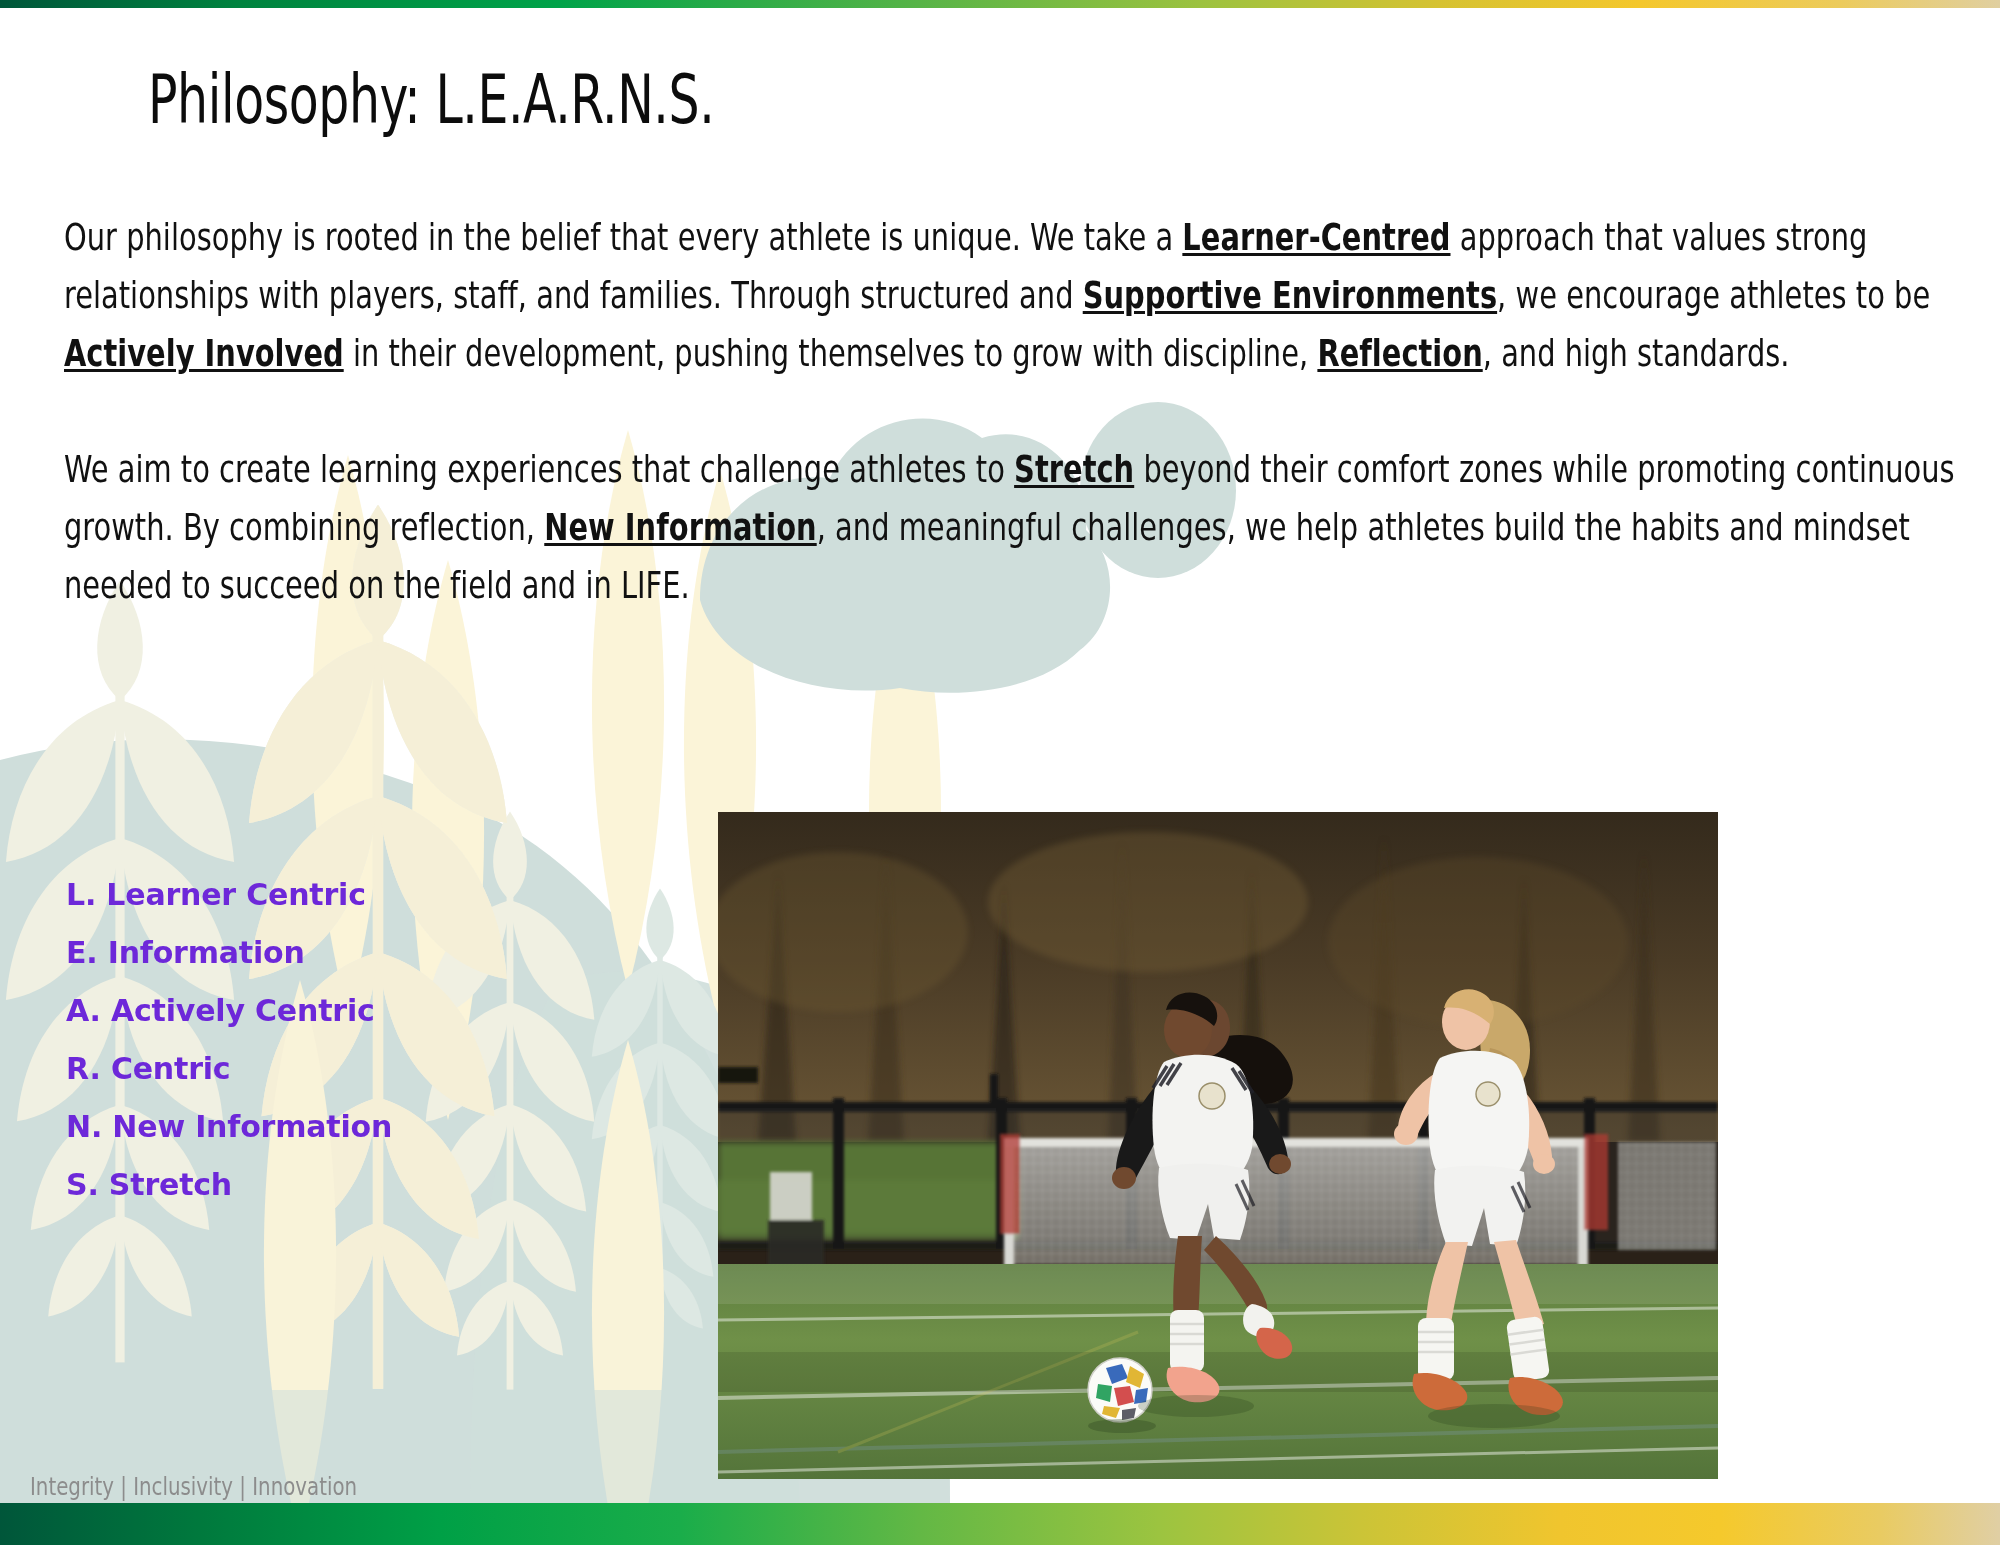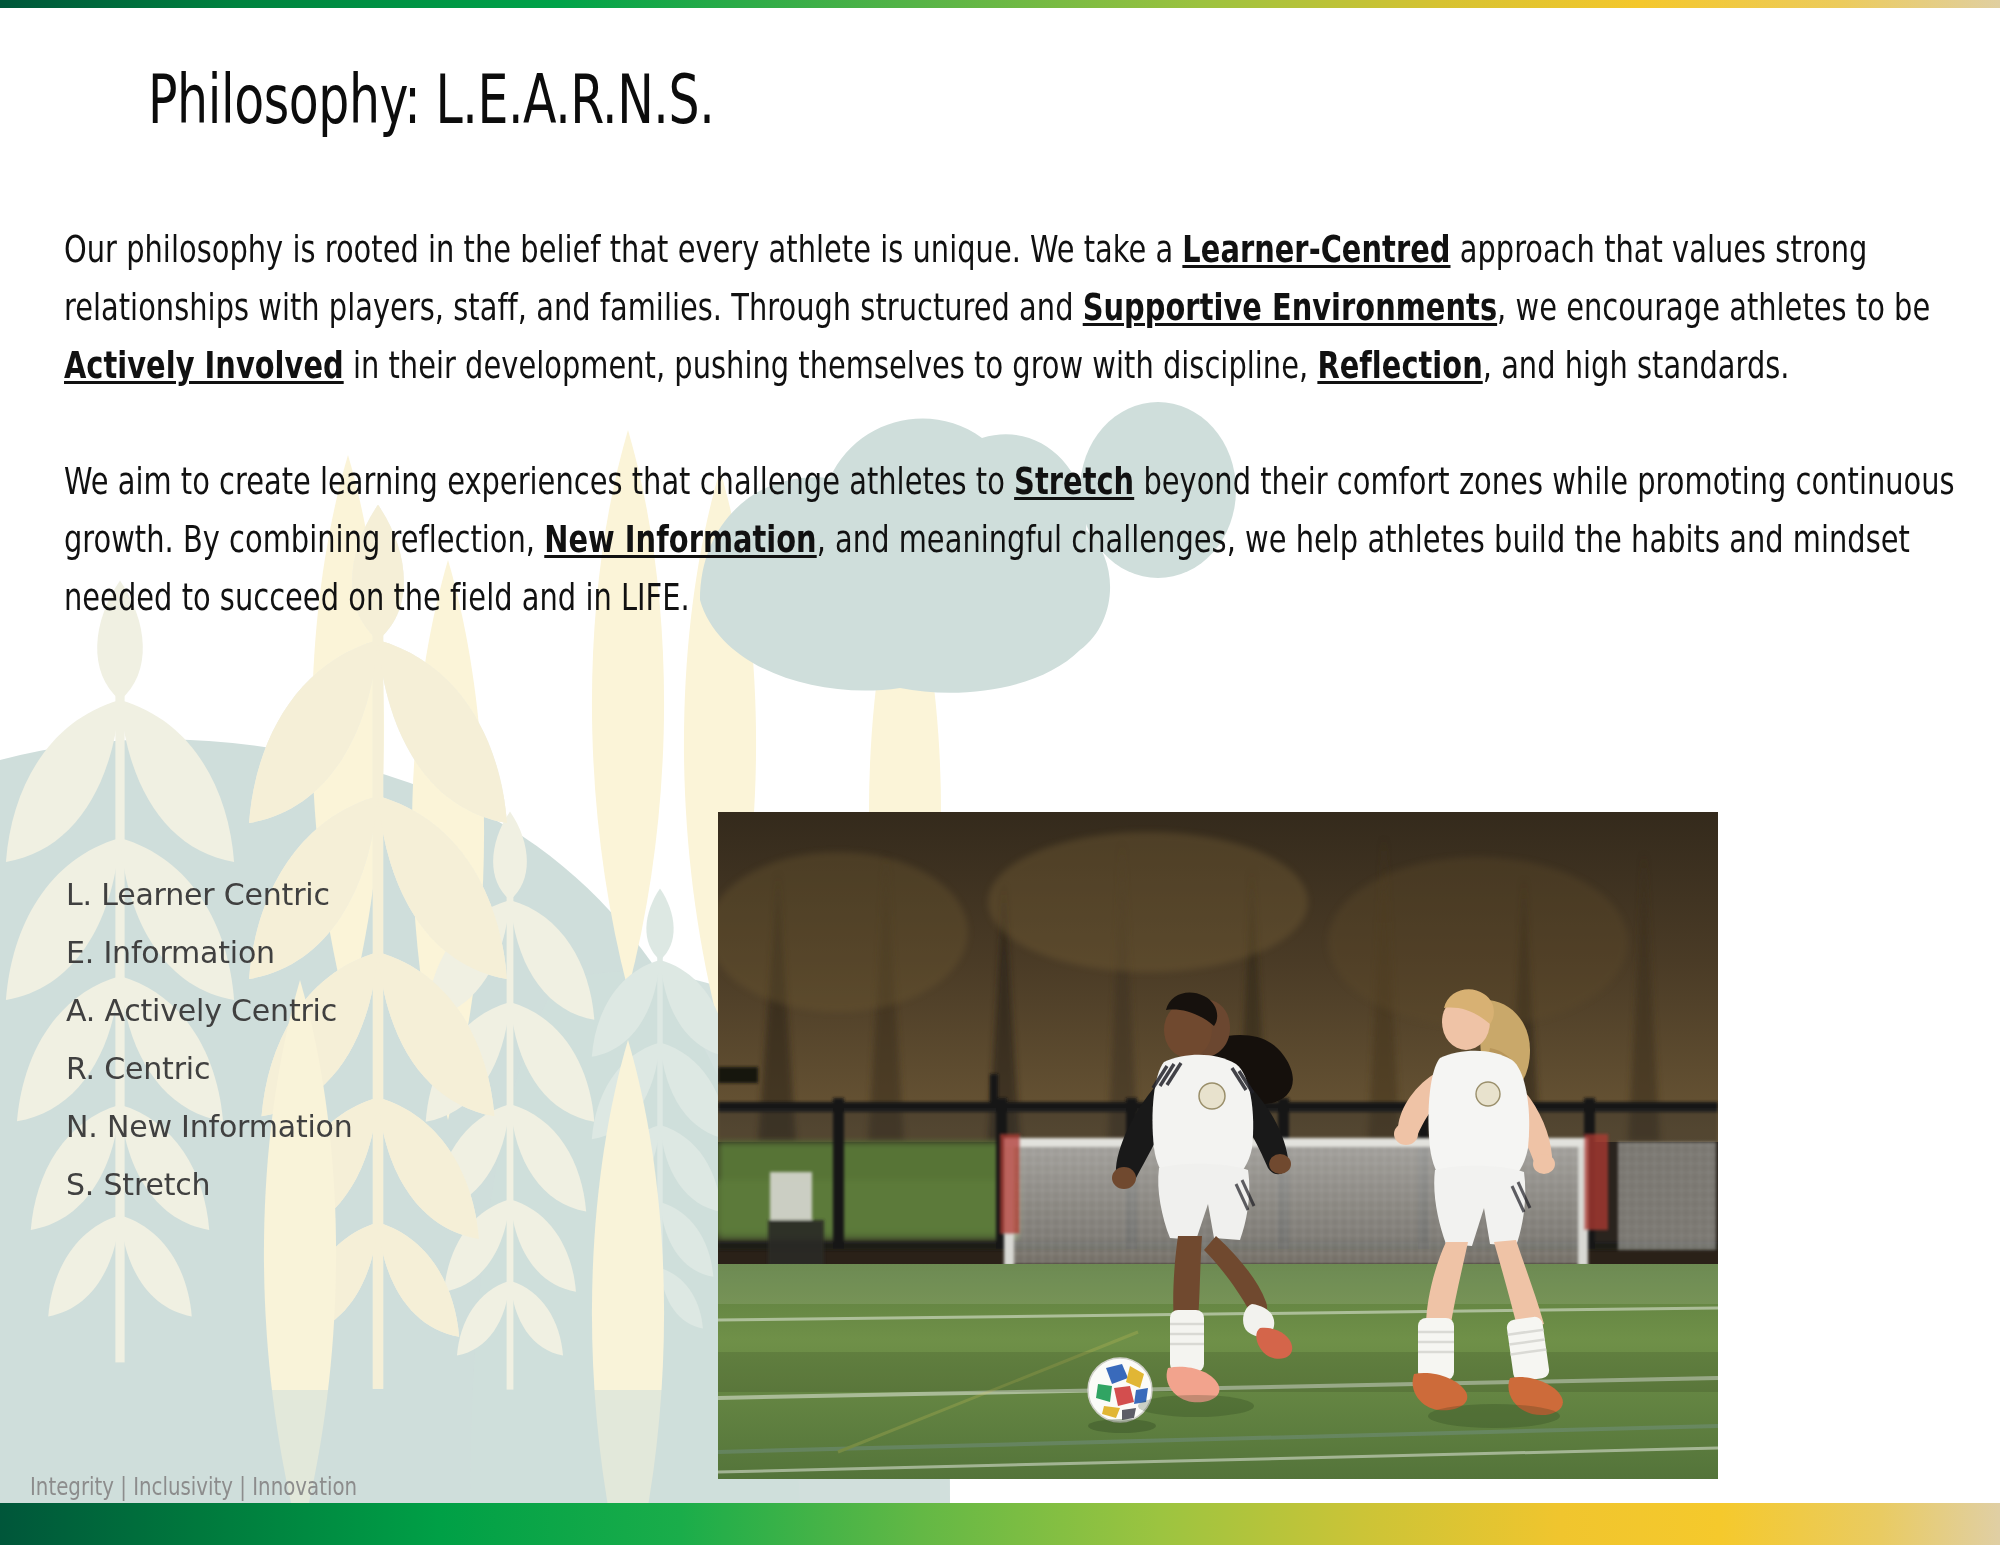--- a/index.html
+++ b/index.html
@@ -58,21 +58,21 @@
     color: #0c0c0c;
     white-space: nowrap;
     transform: scaleX(0.80);
     transform-origin: left center;
   }
 
   
   .body-block {
     position: absolute;
     left: 64px;
-    top: 220px;
+    top: 208px;
     width: 1900px;
   }
   .para {
     font-family: "Liberation Sans Narrow", "DejaVu Sans Condensed", "Liberation Sans", sans-serif;
     font-stretch: condensed;
     font-size: 37.5px;
     line-height: 58px;
     color: #111111;
     letter-spacing: 0.05px;
     margin: 0;
@@ -89,23 +89,23 @@
   }
 
   
   .learns-list {
     position: absolute;
     left: 66px;
     top: 866px;
     list-style: none;
     font-family: "DejaVu Sans", "Liberation Sans", sans-serif;
     font-size: 30px;
-    font-weight: 400;
+    font-weight: 700;
     line-height: 58px;
-    color: #404040;
+    color: #6d28d9;
     letter-spacing: -0.2px;
   }
   .learns-list li { white-space: nowrap; }
 
   
   .footer-tagline {
     position: absolute;
     left: 30px;
     top: 1472px;
     font-family: "Liberation Sans Narrow", "DejaVu Sans Condensed", "Liberation Sans", sans-serif;

